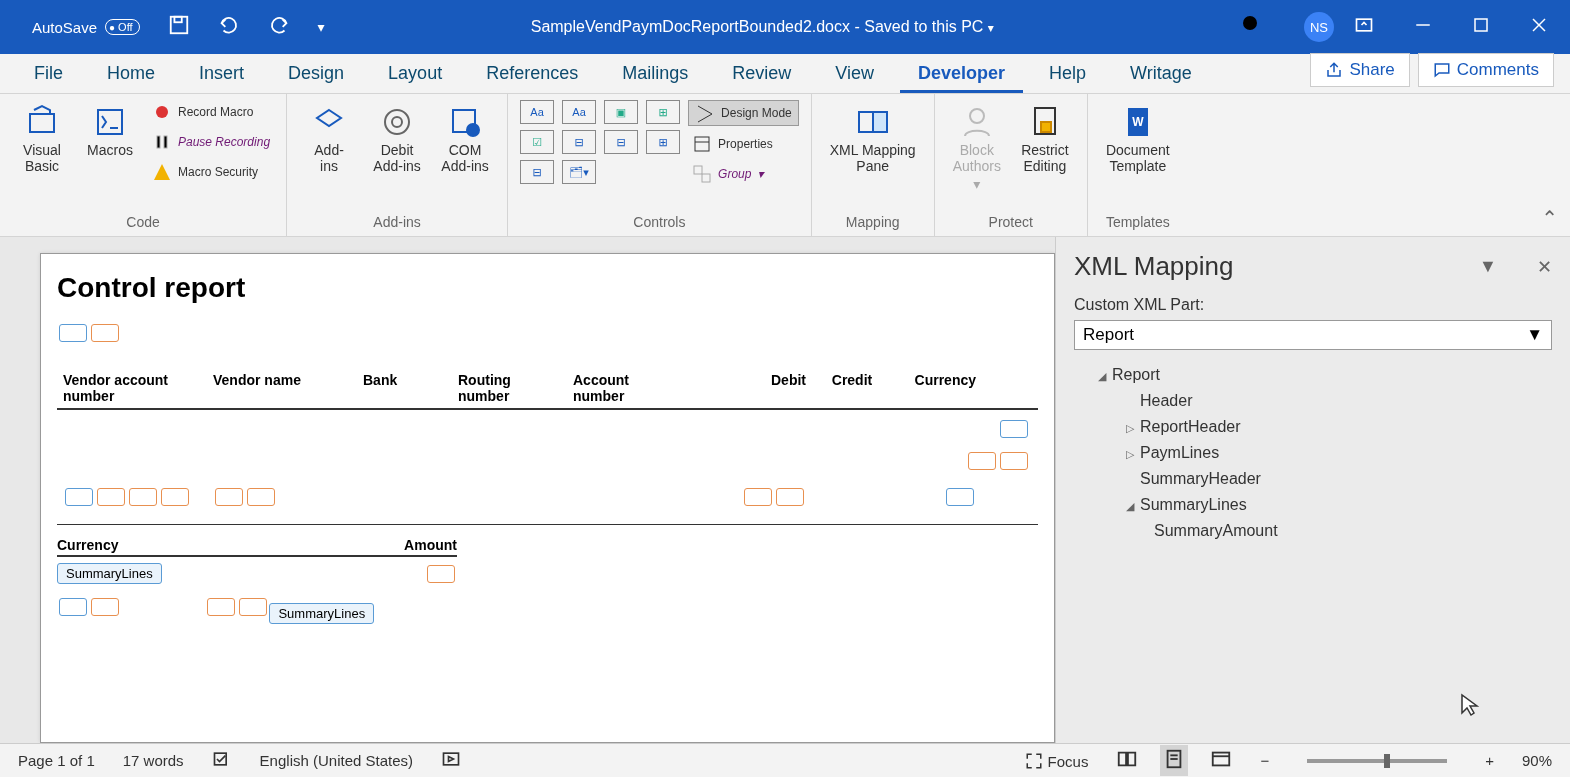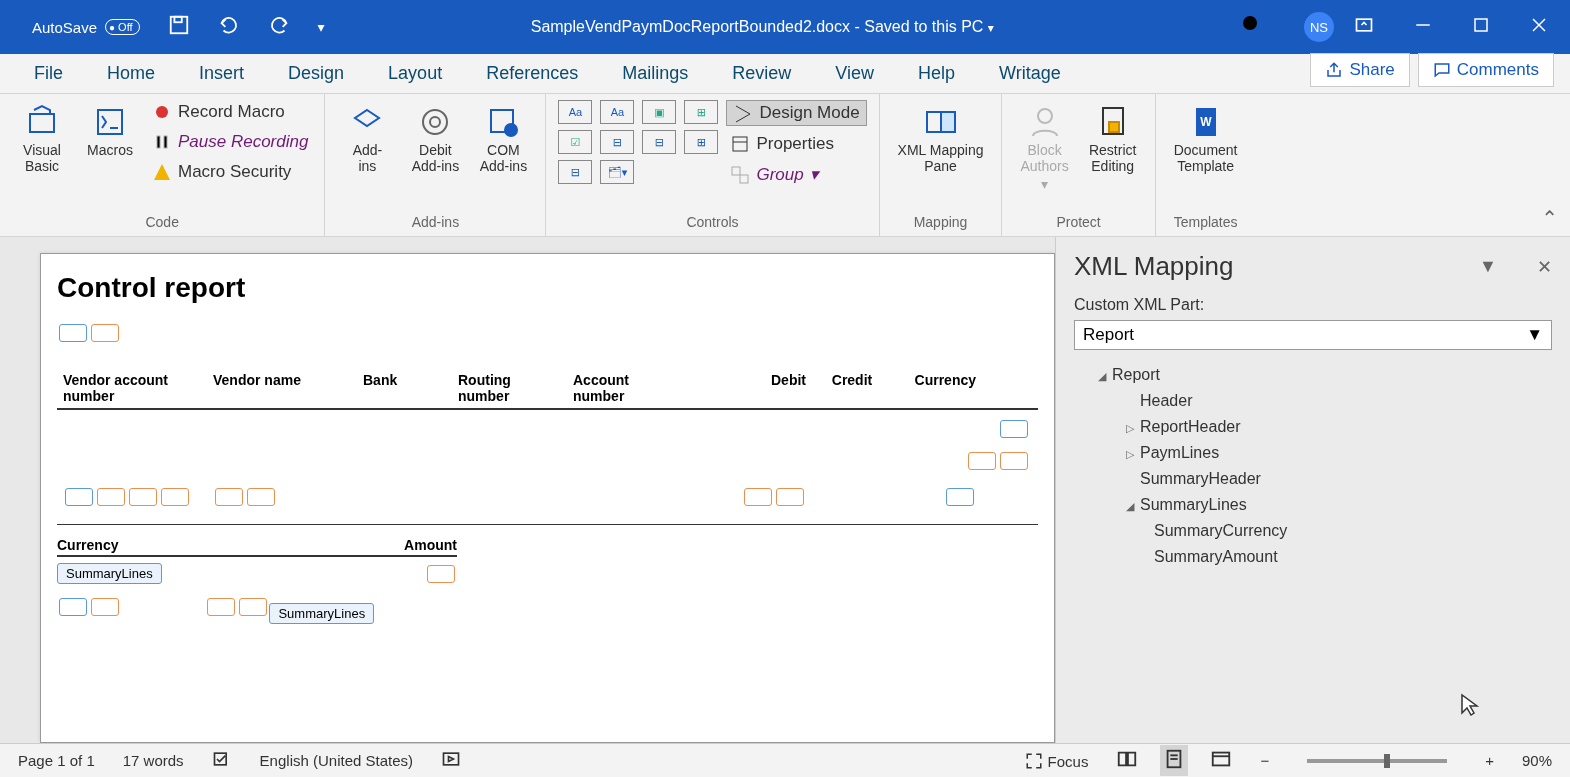--- a/index.html
+++ b/index.html
@@ -25,21 +25,21 @@
 .share-btn, .comments-btn { display: flex; align-items: center; gap: 6px; border: 1px solid #ccc; background: white; padding: 6px 14px; font-size: 17px; color: #185abd; margin-bottom: 6px; }
 
 
 .ribbon-body { background: #f3f3f3; height: 143px; display: flex; border-bottom: 1px solid #d4d4d4; position: relative; }
 .ribbon-group { display: flex; flex-direction: column; border-right: 1px solid #d4d4d4; padding: 6px 12px 0; }
 .group-content { flex: 1; display: flex; align-items: flex-start; gap: 8px; }
 .group-label { text-align: center; font-size: 14px; color: #666; padding: 4px 0 6px; }
 .big-btn { display: flex; flex-direction: column; align-items: center; gap: 2px; font-size: 14px; color: #333; padding: 4px 6px; min-width: 60px; text-align:center; }
 .big-btn svg { width: 36px; height: 36px; }
 .stack-btns { display: flex; flex-direction: column; gap: 6px; }
-.small-btn { font-size: 17px; color: #333; display: flex; align-items: center; gap: 6px; padding: 2px 4px; }
+.small-btn { font-size: 12px; color: #333; display: flex; align-items: center; gap: 6px; padding: 2px 4px; }
 .small-btn.disabled { color: #701a75; font-style: italic; }
 .small-btn svg { width: 20px; height: 20px; }
 .design-mode { background: #d4d4d4; border: 1px solid #999; padding: 2px 6px; }
 .icon-row { display: flex; gap: 8px; margin-bottom: 6px; }
 .icon-btn { width: 34px; height: 24px; border: 1px solid #888; display: flex; align-items: center; justify-content: center; font-size: 11px; color: #185abd; }
 .collapse-ribbon { position: absolute; right: 12px; bottom: 6px; font-size: 20px; color: #666; }
 
 
 .main-area { flex: 1; display: flex; background: #e8e8e8; overflow: hidden; }
 .doc-page { margin: 16px 0 0 40px; width: 1015px; background: white; border: 1px solid #999; box-shadow: 0 0 4px rgba(0,0,0,0.1); padding: 18px 16px; }
@@ -130,20 +130,21 @@
 <div class="ribbon-tabs">
   <div class="ribbon-tab">File</div>
   <div class="ribbon-tab">Home</div>
   <div class="ribbon-tab">Insert</div>
   <div class="ribbon-tab">Design</div>
   <div class="ribbon-tab">Layout</div>
   <div class="ribbon-tab">References</div>
   <div class="ribbon-tab">Mailings</div>
   <div class="ribbon-tab">Review</div>
   <div class="ribbon-tab">View</div>
+  <div class="ribbon-tab active">Developer</div>
   <div class="ribbon-tab">Help</div>
   <div class="ribbon-tab">Writage</div>
   <div class="tab-spacer"></div>
   <div class="share-btn">
       <svg width="18" height="18" viewBox="0 0 24 24" fill="none" stroke="#185abd" stroke-width="2">
         <path d="M4 12v8h16v-8M12 3v12M7 8l5-5 5 5"></path>
       </svg>
       <span>Share</span>
     </div>
   <div class="comments-btn">
@@ -380,21 +381,20 @@
         <span>Report</span>
         <span>▼</span>
       </div>
     <div class="tree">
       <div class="tree-item indent-1"><span class="tree-caret">◢</span><span>Report</span></div>
       <div class="tree-item indent-2"><span class="tree-caret"></span><span>Header</span></div>
       <div class="tree-item indent-2"><span class="tree-caret">▷</span><span>ReportHeader</span></div>
       <div class="tree-item indent-2"><span class="tree-caret">▷</span><span>PaymLines</span></div>
       <div class="tree-item indent-2"><span class="tree-caret"></span><span>SummaryHeader</span></div>
       <div class="tree-item indent-2"><span class="tree-caret">◢</span><span>SummaryLines</span></div>
-      <div class="tree-item indent-3"><span>SummaryCurrency</span></div>
       <div class="tree-item indent-3"><span>SummaryAmount</span></div>
     </div>
     <svg class="cursor-icon" width="20" height="24" viewBox="0 0 20 24">
         <path d="M2 2 L2 20 L7 15 L11 22 L14 20 L10 13 L17 13 Z" fill="white" stroke="#333" stroke-width="1.5"></path>
       </svg>
   </div>
 </div>
 
 <div class="statusbar">
   <span>Page 1 of 1</span>

